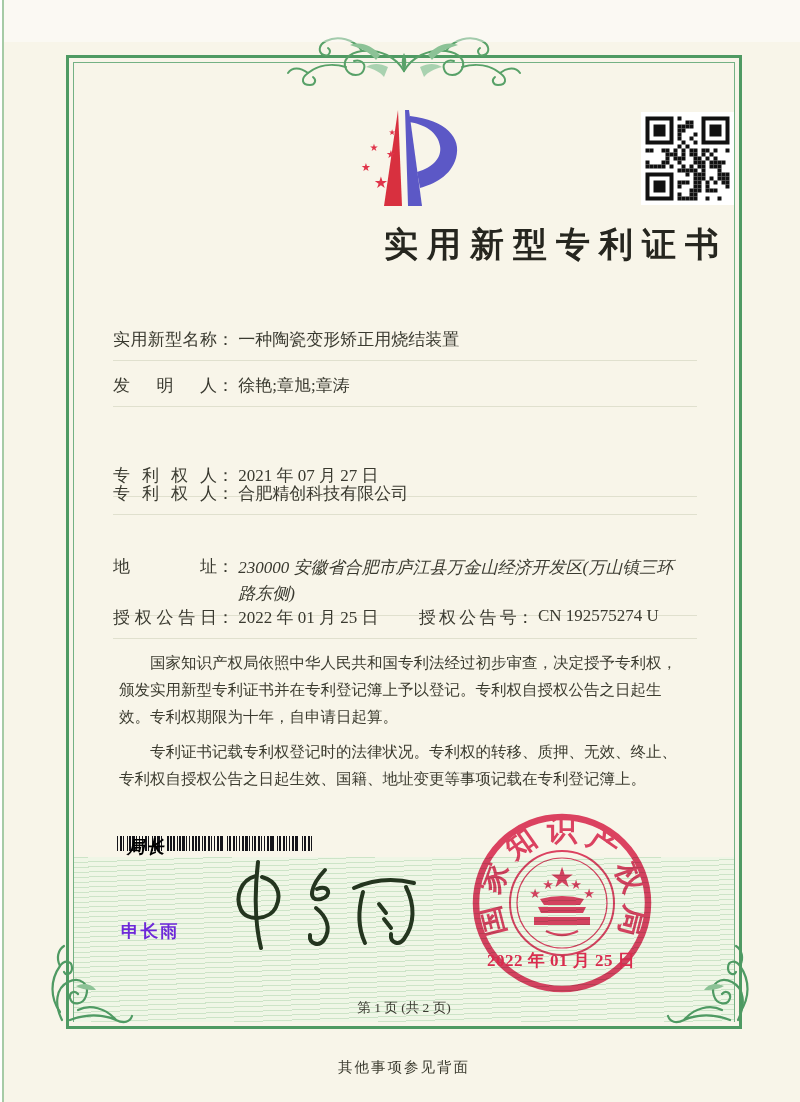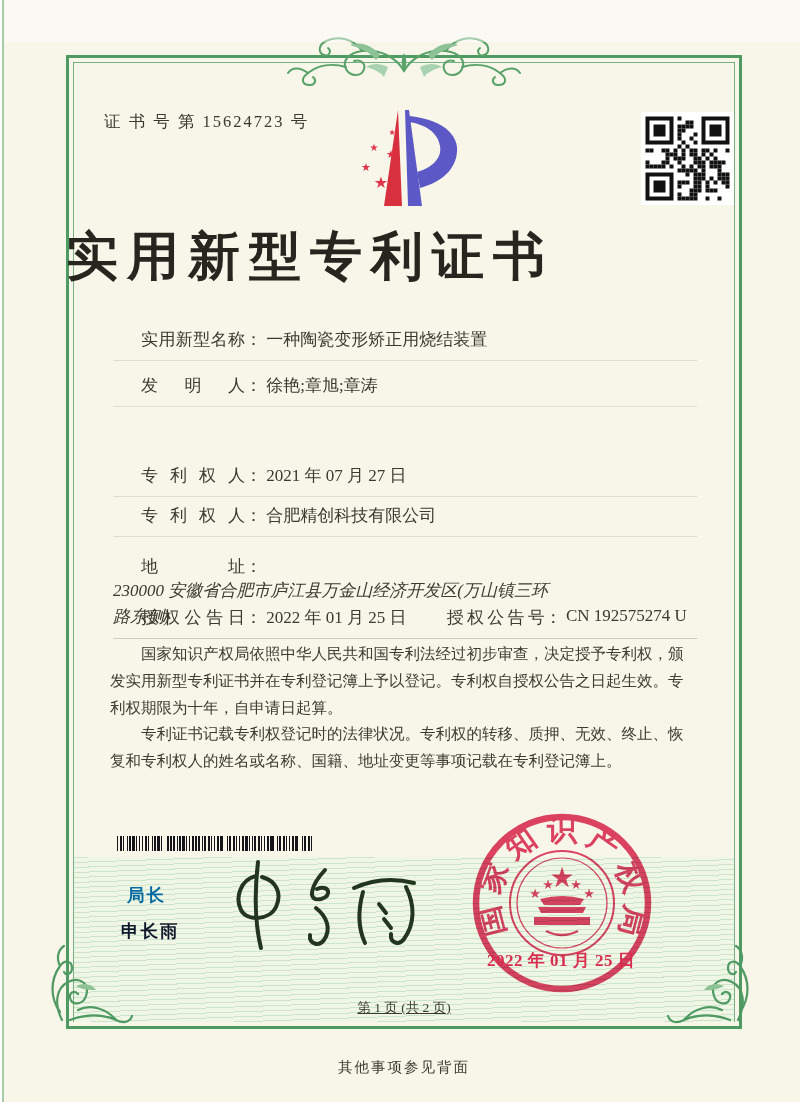--- a/index.html
+++ b/index.html
@@ -31,51 +31,51 @@
   .band{
     position:absolute;left:74px;top:857px;width:660px;height:165px;
     background:
       repeating-linear-gradient(178deg, rgba(124,186,128,.30) 0 1px, rgba(255,255,255,0) 1px 5px),
       #eff6e6;
   }
   .ornament{position:absolute;pointer-events:none;}
   
   .cert-no{position:absolute;left:104px;top:111px;font-size:16.5px;letter-spacing:2px;color:#3a3a30;}
   .title{
-    position:absolute;left:66px;top:222px;width:662px;text-align:left;
-    font-size:52px;font-weight:700;letter-spacing:9px;color:#26261f;
+    position:absolute;left:66px;top:222px;width:662px;text-align:right;
+    font-size:34px;font-weight:700;letter-spacing:9px;color:#26261f;
   }
   .row{position:absolute;left:113px;width:584px;font-size:17px;color:#3a3a30;
        padding-bottom:9px;border-bottom:1px solid rgba(128,138,98,.20);}
-  .flabel{display:inline-block;width:104px;text-align:justify;text-align-last:justify;vertical-align:top;margin-left:28px;}
+  .flabel{display:inline-block;width:104px;text-align:justify;text-align-last:justify;vertical-align:top;}
   .colon{vertical-align:top;}
   .fvalue{vertical-align:top;display:inline-block;}
   .fvalue.addr{width:436px;line-height:1.5;font-style:italic;}
   .pair2{margin-left:36px;}
   .paras{position:absolute;left:110px;top:641px;width:588px;font-size:15.5px;line-height:1.73;color:#3c3c30;}
-  .paras p{margin:0;text-indent:2em;}
+  .paras p{margin:9px;text-indent:2em;}
   
   .barcode{
     position:absolute;left:117px;top:836px;width:197px;height:15px;
     background:repeating-linear-gradient(90deg,
       #14141a 0 1.5px, transparent 1.5px 3px,
       #14141a 3px 5.5px, transparent 5.5px 6.5px,
       #14141a 6.5px 7.5px, transparent 7.5px 10px,
       #14141a 10px 11px, transparent 11px 12.5px);
   }
   
-  .sig-title{position:absolute;left:127px;top:883px;font-size:17.5px;letter-spacing:2px;color:#0369a1;font-weight:600;}
-  .sig-name{position:absolute;left:121px;top:919px;font-size:17.5px;letter-spacing:2px;color:#0f172a;font-weight:600;}
+  .sig-title{position:absolute;left:127px;top:835px;font-size:17.5px;letter-spacing:2px;color:#000000;font-weight:600;font-style:italic;}
+  .sig-name{position:absolute;left:121px;top:919px;font-size:17.5px;letter-spacing:2px;color:#6d28d9;font-weight:600;}
   .signature{position:absolute;left:222px;top:856px;width:215px;height:102px;}
   .seal{position:absolute;left:462px;top:803px;width:200px;height:200px;mix-blend-mode:multiply;opacity:.92;}
   .seal-date{
     position:absolute;left:487px;top:949px;width:170px;font-size:17px;
     color:#d92c4e;font-weight:600;letter-spacing:.5px;white-space:nowrap;
   }
-  .page-num{position:absolute;left:66px;top:999px;width:676px;text-align:center;font-size:13.5px;color:#3a3a30;text-decoration:underline;}
+  .page-num{position:absolute;left:66px;top:999px;width:676px;text-align:center;font-size:13.5px;color:#3a3a30;}
   .back-note{position:absolute;left:66px;top:1050px;width:676px;text-align:center;font-size:14.5px;color:#3c3c30;letter-spacing:2px;margin-top:8px;}
   
   .logo{position:absolute;left:338px;top:110px;width:134px;height:104px;}
   .qr{position:absolute;left:641px;top:112px;width:93px;height:93px;background:#fff;}
 </style>
 </head>
 <body>
 
 <div class="page">
 
@@ -113,21 +113,20 @@
     <g transform="translate(92,0) scale(-1,1)" fill="none" stroke="#4f9a63" stroke-width="2.2" stroke-linecap="round">
       <path d="M20,80 C12,64 14,48 26,42 C38,36 48,44 44,56 C41,65 30,66 28,58 C27,52 33,50 36,54"></path>
       <path d="M18,72 C8,58 8,40 18,26 C22,20 30,20 30,28 C30,34 24,36 22,32"></path>
       <path d="M28,80 C44,74 60,74 74,80 C64,68 48,64 36,70"></path>
       <path d="M74,80 C82,84 88,82 90,76"></path>
       <path d="M18,26 C14,18 16,10 22,6"></path>
       <path d="M34,46 C42,42 50,44 54,50 C48,50 40,50 34,46 Z" fill="#8cc296" stroke="none"></path>
     </g>
   </svg>
 
-  <div class="cert-no">证 书 号 第 15624723 号</div>
 
   <svg class="logo" viewBox="0 0 134 104">
     <polygon points="60,0 64,96 46,96" fill="#d8303f"></polygon>
     <polygon points="67,0 71,0 84,96 70,96" fill="#5c58c6"></polygon>
     <path d="M72,6 C108,10 124,28 118,48 C113,66 96,74 82,78 L79,62 C96,57 104,47 102,36 C100,22 86,14 71,12 Z" fill="#5c58c6"></path>
     <g fill="#e0344a" font-family="'DejaVu Sans',sans-serif" text-anchor="middle">
       <text x="54" y="25" font-size="8">★</text>
       <text x="36" y="41" font-size="10">★</text>
       <text x="53" y="48" font-size="11">★</text>
       <text x="28" y="61" font-size="11">★</text>
@@ -276,38 +275,38 @@
     <span class="fvalue">一种陶瓷变形矫正用烧结装置</span>
   </div>
   <div class="row" style="top:374px">
     <span class="flabel">发明人</span><span class="colon">：</span>
     <span class="fvalue">徐艳;章旭;章涛</span>
   </div>
   <div class="row" style="top:464px">
     <span class="flabel">专利权人</span><span class="colon">：</span>
     <span class="fvalue">2021 年 07 月 27 日</span>
   </div>
-  <div class="row" style="top:504px">
+  <div class="row" style="top:482px">
     <span class="flabel">专利权人</span><span class="colon">：</span>
     <span class="fvalue">合肥精创科技有限公司</span>
   </div>
   <div class="row" style="top:555px">
     <span class="flabel">地址</span><span class="colon">：</span>
     <span class="fvalue addr">230000 安徽省合肥市庐江县万金山经济开发区(万山镇三环路东侧)</span>
   </div>
   <div class="row" style="top:606px">
     <span class="flabel">授权公告日</span><span class="colon">：</span>
     <span class="fvalue">2022 年 01 月 25 日</span>
     <span class="flabel pair2" style="width:98px">授权公告号</span><span class="colon">：</span>
     <span class="fvalue">CN 192575274 U</span>
   </div>
 
   <div class="paras">
     <p>国家知识产权局依照中华人民共和国专利法经过初步审查，决定授予专利权，颁发实用新型专利证书并在专利登记簿上予以登记。专利权自授权公告之日起生效。专利权期限为十年，自申请日起算。</p>
-    <p>专利证书记载专利权登记时的法律状况。专利权的转移、质押、无效、终止、恢复和专利权人的姓名或名称、国籍、地址变更等事项记载在专利登记簿上。</p>
+    <p>专利证书记载专利权登记时的法律状况。专利权的转移、质押、无效、终止、专利权自授权公告之日起生效、国籍、地址变更等事项记载在专利登记簿上。</p>
   </div>
 
   <div class="barcode"></div>
 
   <div class="sig-title">局长</div>
   <div class="sig-name">申长雨</div>
 
   <svg class="signature" viewBox="0 0 215 102">
     <g fill="none" stroke="#24351f" stroke-width="4" stroke-linecap="round" stroke-linejoin="round">
       <path d="M34,20 C18,24 13,42 19,54 C25,66 48,64 54,51 C60,38 55,25 40,21"></path>

